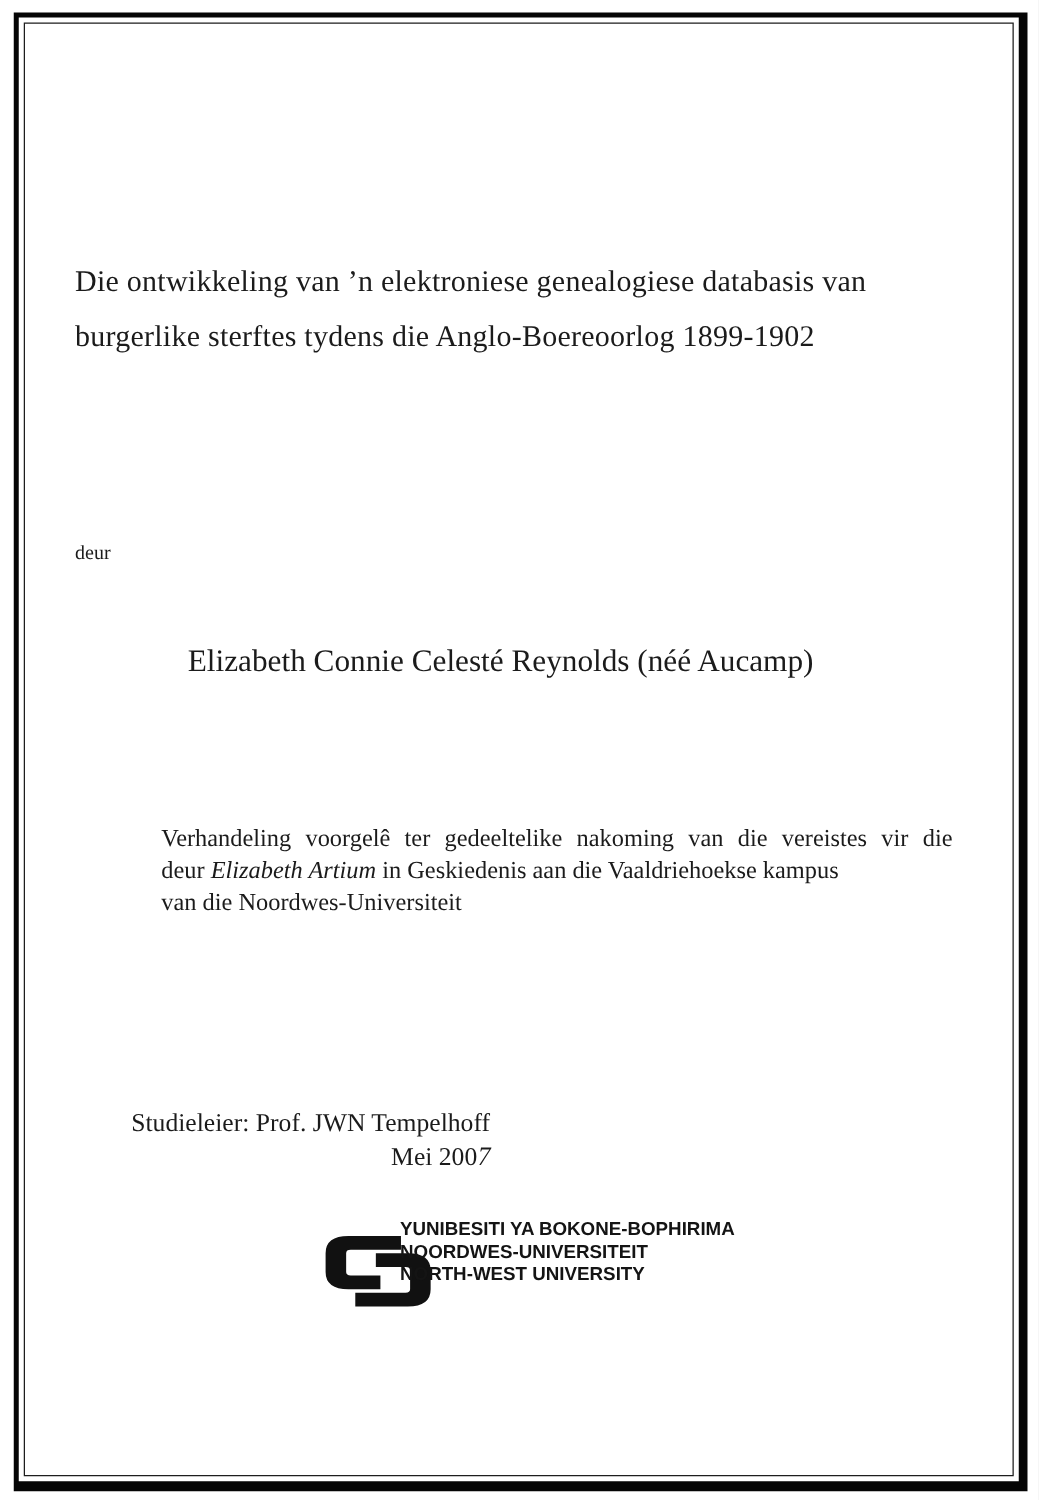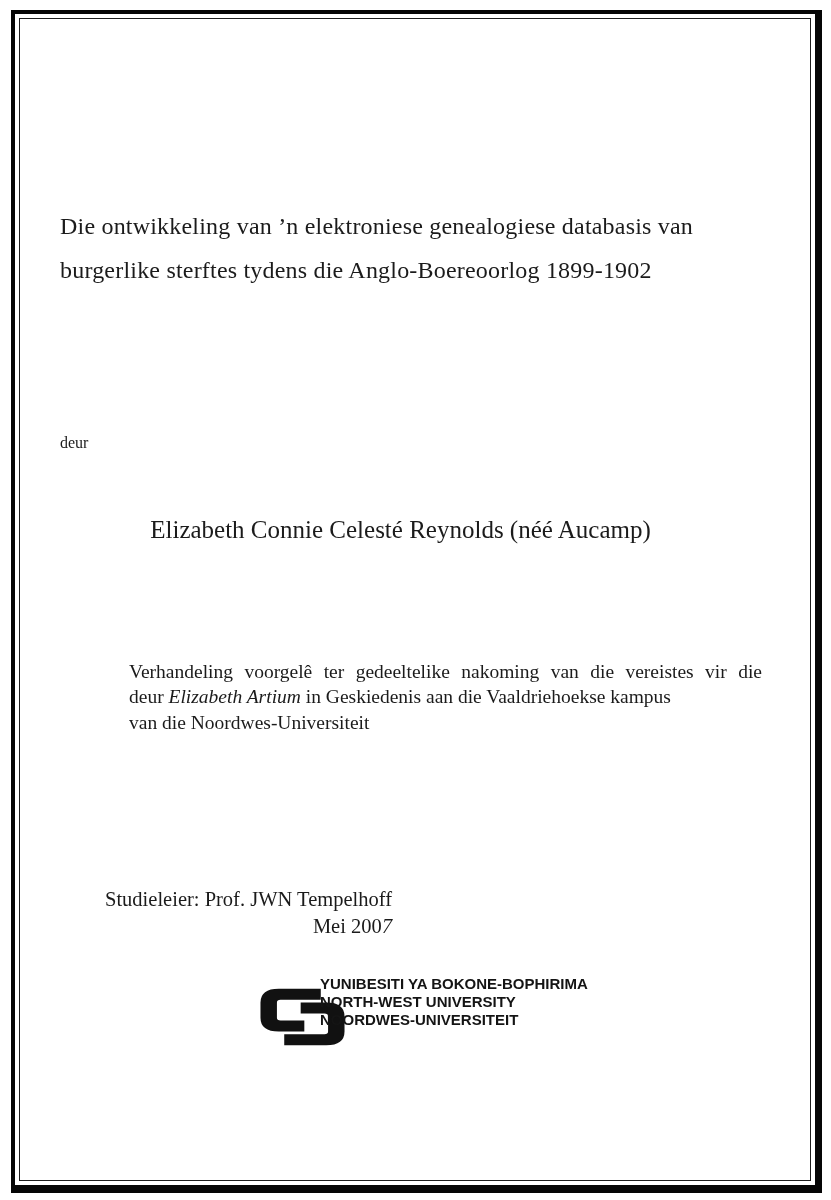--- a/index.html
+++ b/index.html
@@ -124,18 +124,18 @@
     <div><span>Mei 200</span><span class="date-glyph">7</span></div>
   </div>
 
   <div class="logo">
     <svg class="logo-mark" viewBox="0 0 104 90" preserveAspectRatio="none" aria-hidden="true">
       <path id="nwu-link" fill="#111111" d="M 72,4 L 26,4 Q 6,4 6,24 L 6,46 Q 6,66 26,66 L 54,66 L 54,50 L 28,50 Q 24,50 24,46 L 24,24 Q 24,20 28,20 L 72,20 Z"></path>
       <use href="#nwu-link" transform="rotate(180 52 45)"></use>
     </svg>
     <div class="logo-text">
       <div>YUNIBESITI YA BOKONE-BOPHIRIMA</div>
+      <div>NOORDWES-UNIVERSITEIT</div>
       <div>NORTH-WEST UNIVERSITY</div>
-      <div>NOORDWES-UNIVERSITEIT</div>
     </div>
   </div>
 
 </div>
 
 </body></html>

